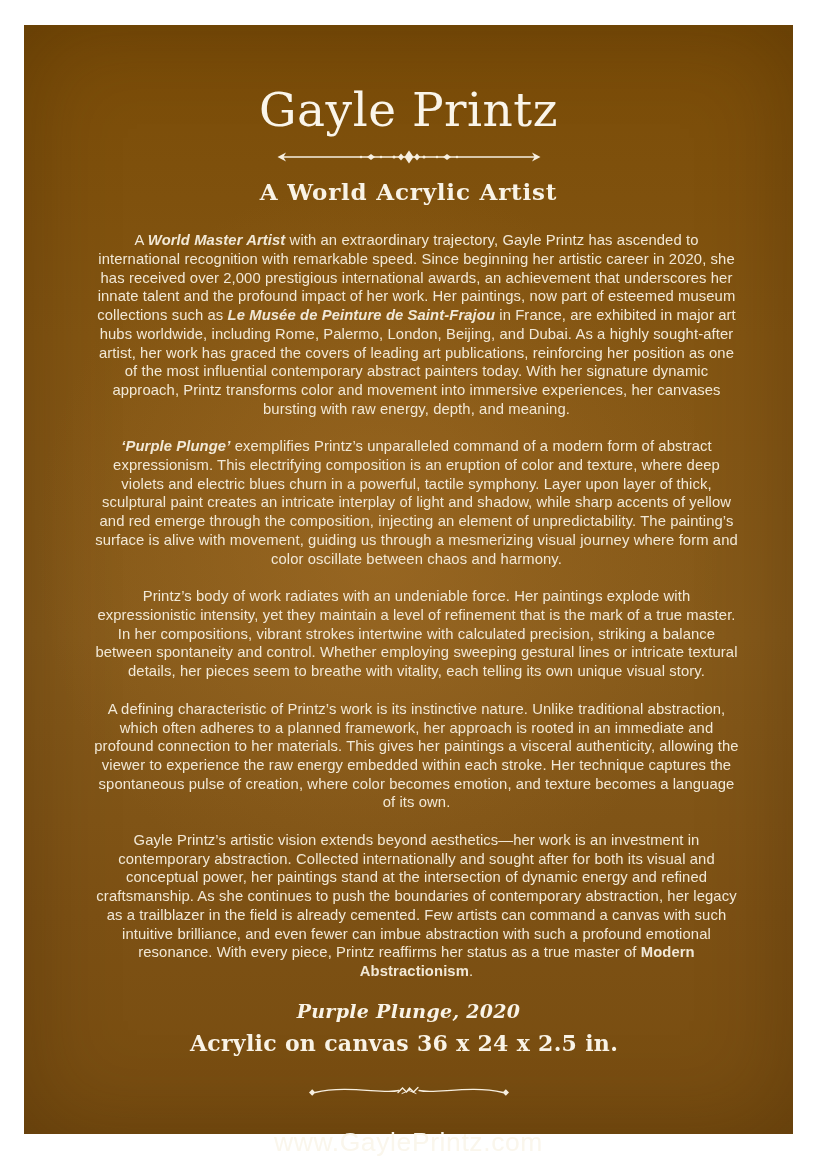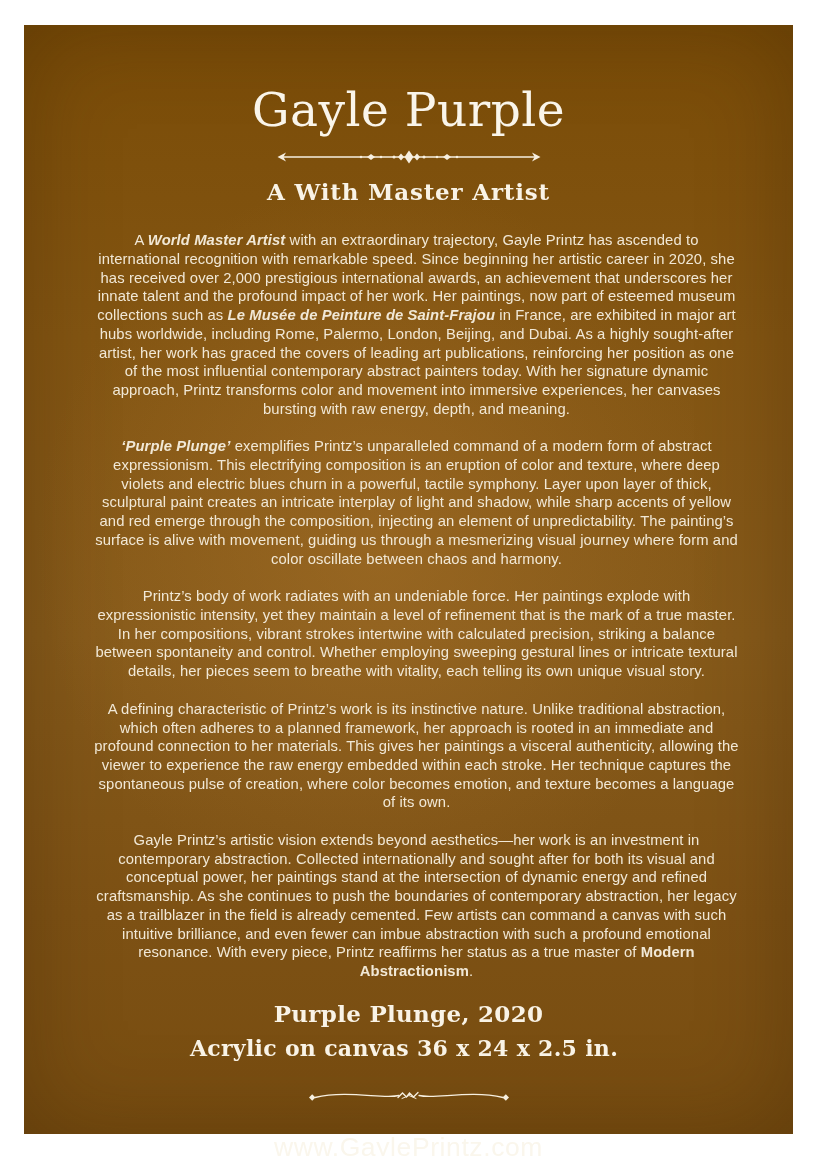--- a/index.html
+++ b/index.html
@@ -67,22 +67,23 @@
   }
   .para b { font-weight: 700; }
   .para i { font-style: italic; }
   .artwork-caption {
     margin-top: 7px;
     font-family: "DejaVu Serif", "Liberation Serif", serif;
     color: #f9f3e6;
   }
   .artwork-title {
     margin: 8px;
-    font-size: 23px;
+    font-size: 19px;
     font-weight: 700;
+    font-style: italic;
     letter-spacing: 0.3px;
   }
   .artwork-medium {
     margin: 3px 9px 0 0;
     font-size: 22px;
     font-weight: 600;
     letter-spacing: 0.3px;
   }
   .flourish-wrap {
     margin-top: 24px;
@@ -96,21 +97,21 @@
     letter-spacing: 0.6px;
     color: #faf6ec;
   }
 </style>
 </head>
 <body>
 
 <div class="canvas">
   <div class="panel">
 
-    <h1 class="title">Gayle Purple</h1>
+    <h1 class="title">Gayle Printz</h1>
 
     <div class="divider-wrap">
       <svg width="268" height="16" viewBox="0 0 268 16" aria-hidden="true">
         <g fill="currentColor" stroke="currentColor">
           <line x1="8" y1="8" x2="260" y2="8" stroke-width="1.6"></line>
           <path d="M2.5,8 L11,3.4 L8.4,8 L11,12.6 Z" stroke="none"></path>
           <path d="M265.5,8 L257,3.4 L259.6,8 L257,12.6 Z" stroke="none"></path>
           <path d="M92,8 l4,-3 l4,3 l-4,3 Z" stroke="none"></path>
           <circle cx="86" cy="8" r="1.2" stroke="none"></circle>
           <circle cx="106" cy="8" r="1.2" stroke="none"></circle>
@@ -119,21 +120,21 @@
           <circle cx="182" cy="8" r="1.2" stroke="none"></circle>
           <path d="M134,1.5 l4.5,6.5 l-4.5,6.5 l-4.5,-6.5 Z" stroke="none"></path>
           <path d="M126,4.5 l3,3.5 l-3,3.5 l-3,-3.5 Z" stroke="none"></path>
           <path d="M142,4.5 l3,3.5 l-3,3.5 l-3,-3.5 Z" stroke="none"></path>
           <circle cx="119" cy="8" r="1.5" stroke="none"></circle>
           <circle cx="149" cy="8" r="1.5" stroke="none"></circle>
         </g>
       </svg>
     </div>
 
-    <h2 class="subtitle">A With Master Artist</h2>
+    <h2 class="subtitle">A World Acrylic Artist</h2>
 
     <div class="bio">
       <p class="para">A <b><i>World Master Artist</i></b> with an extraordinary trajectory, Gayle Printz has ascended to international recognition with remarkable speed. Since beginning her artistic career in 2020, she has received over 2,000 prestigious international awards, an achievement that underscores her innate talent and the profound impact of her work. Her paintings, now part of esteemed museum collections such as <b><i>Le Musée de Peinture de Saint-Frajou</i></b> in France, are exhibited in major art hubs worldwide, including Rome, Palermo, London, Beijing, and Dubai. As a highly sought-after artist, her work has graced the covers of leading art publications, reinforcing her position as one of the most influential contemporary abstract painters today. With her signature dynamic approach, Printz transforms color and movement into immersive experiences, her canvases bursting with raw energy, depth, and meaning.</p>
       <p class="para"><b><i>‘Purple Plunge’</i></b> exemplifies Printz’s unparalleled command of a modern form of abstract expressionism. This electrifying composition is an eruption of color and texture, where deep violets and electric blues churn in a powerful, tactile symphony. Layer upon layer of thick, sculptural paint creates an intricate interplay of light and shadow, while sharp accents of yellow and red emerge through the composition, injecting an element of unpredictability. The painting’s surface is alive with movement, guiding us through a mesmerizing visual journey where form and color oscillate between chaos and harmony.</p>
       <p class="para">Printz’s body of work radiates with an undeniable force. Her paintings explode with expressionistic intensity, yet they maintain a level of refinement that is the mark of a true master. In her compositions, vibrant strokes intertwine with calculated precision, striking a balance between spontaneity and control. Whether employing sweeping gestural lines or intricate textural details, her pieces seem to breathe with vitality, each telling its own unique visual story.</p>
       <p class="para">A defining characteristic of Printz’s work is its instinctive nature. Unlike traditional abstraction, which often adheres to a planned framework, her approach is rooted in an immediate and profound connection to her materials. This gives her paintings a visceral authenticity, allowing the viewer to experience the raw energy embedded within each stroke. Her technique captures the spontaneous pulse of creation, where color becomes emotion, and texture becomes a language of its own.</p>
       <p class="para">Gayle Printz’s artistic vision extends beyond aesthetics—her work is an investment in contemporary abstraction. Collected internationally and sought after for both its visual and conceptual power, her paintings stand at the intersection of dynamic energy and refined craftsmanship. As she continues to push the boundaries of contemporary abstraction, her legacy as a trailblazer in the field is already cemented. Few artists can command a canvas with such intuitive brilliance, and even fewer can imbue abstraction with such a profound emotional resonance. With every piece, Printz reaffirms her status as a true master of <b>Modern Abstractionism</b>.</p>
     </div>
 
     <div class="artwork-caption">

